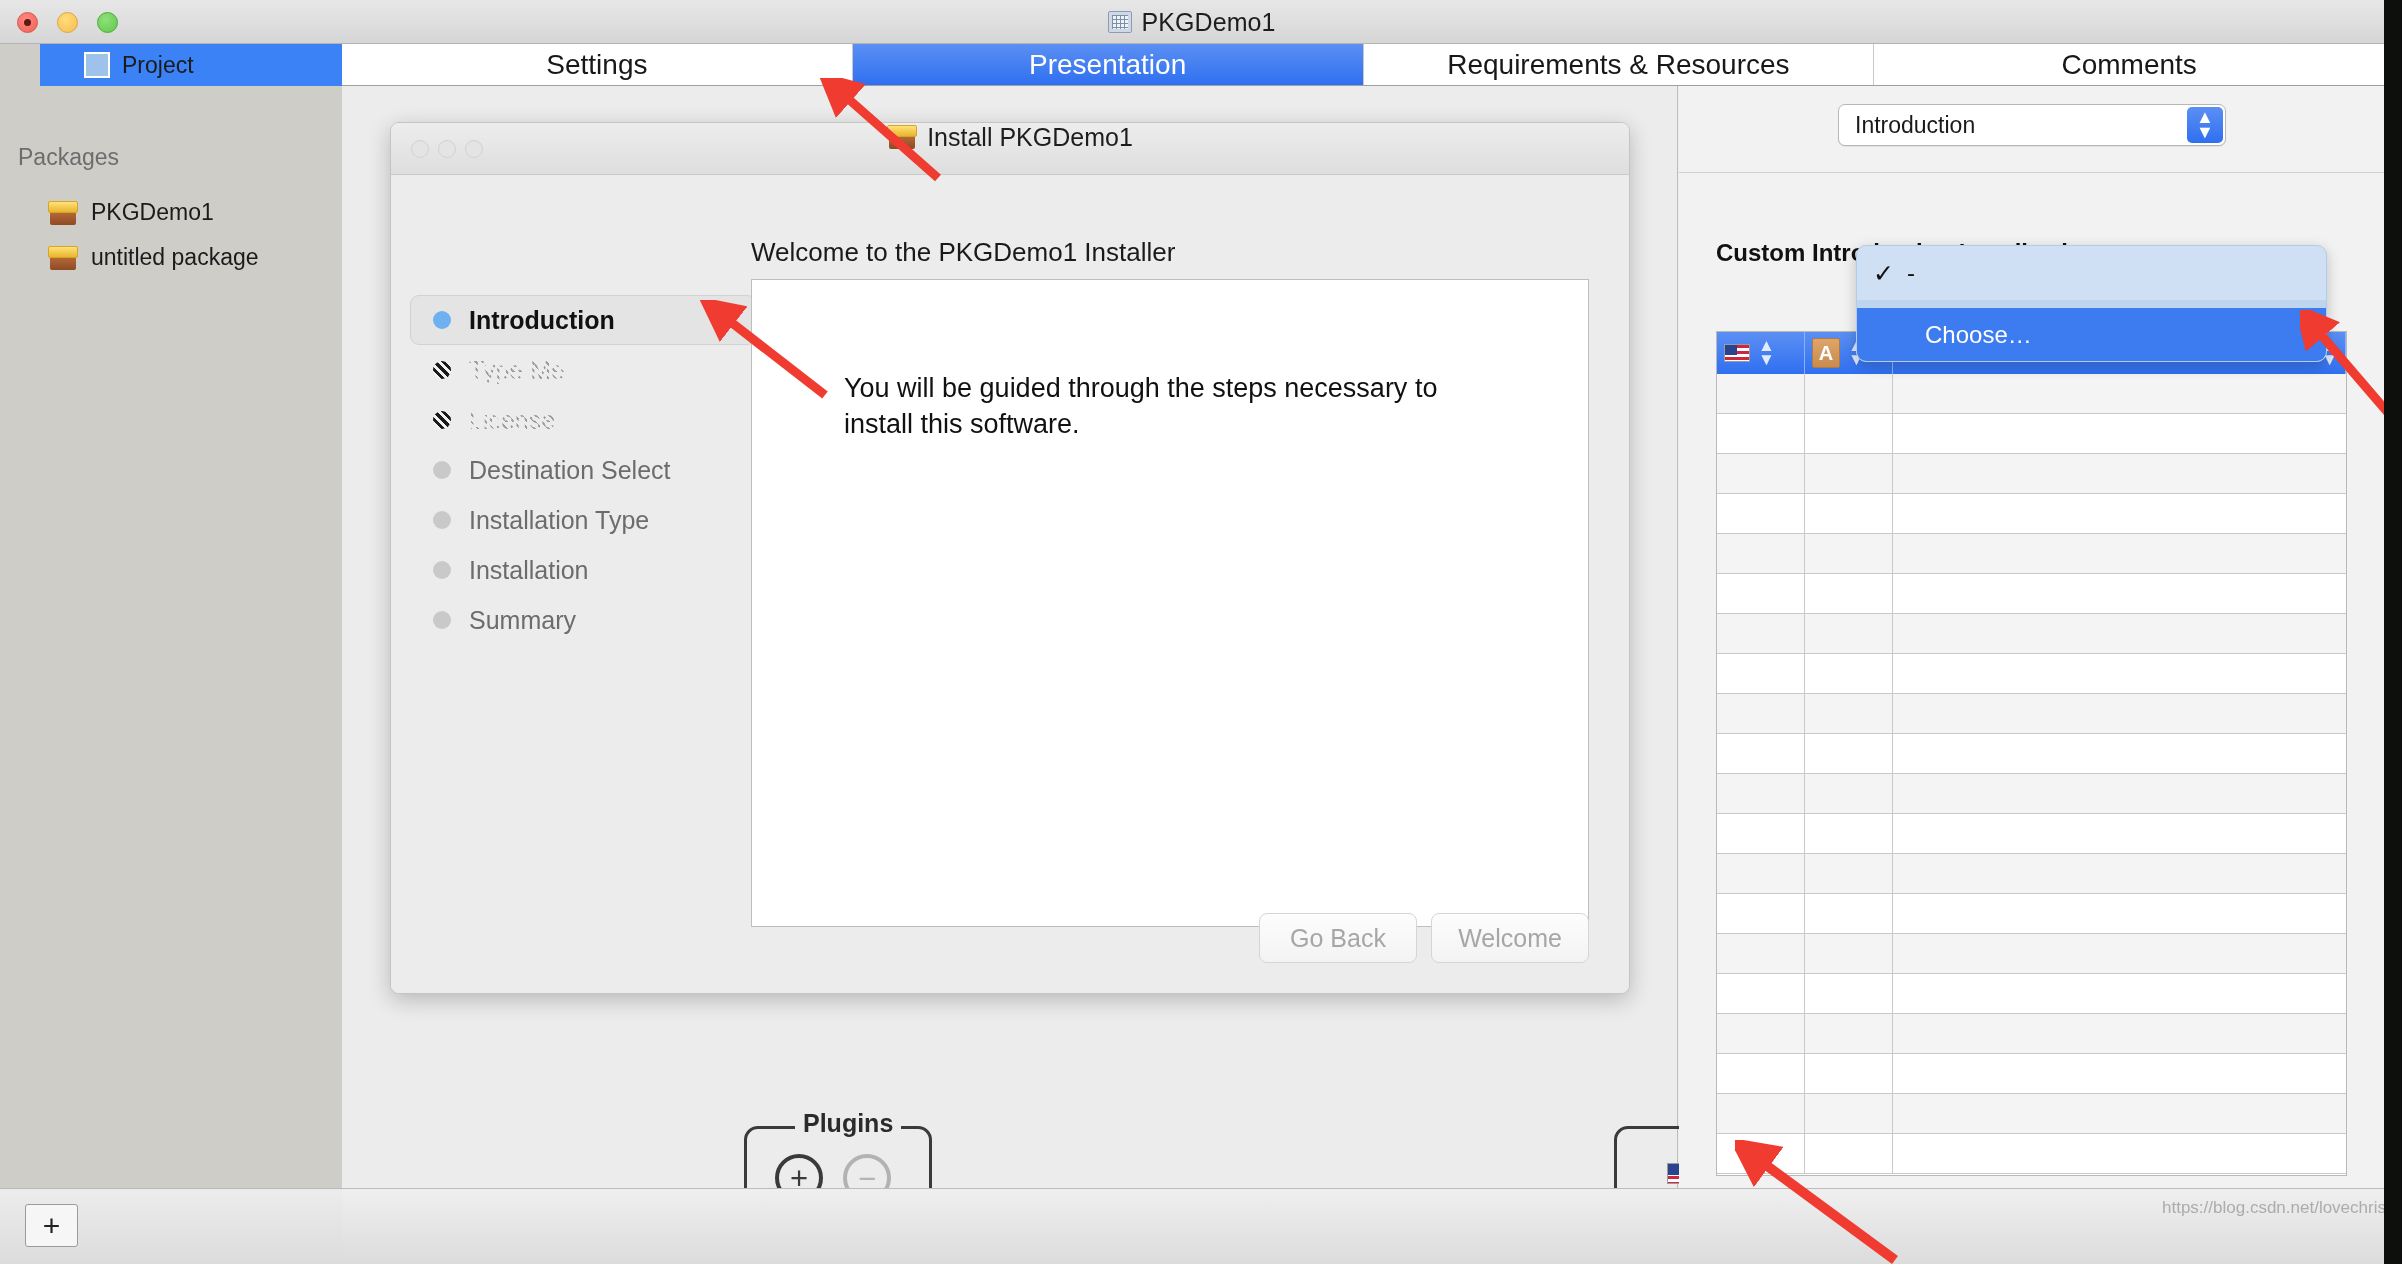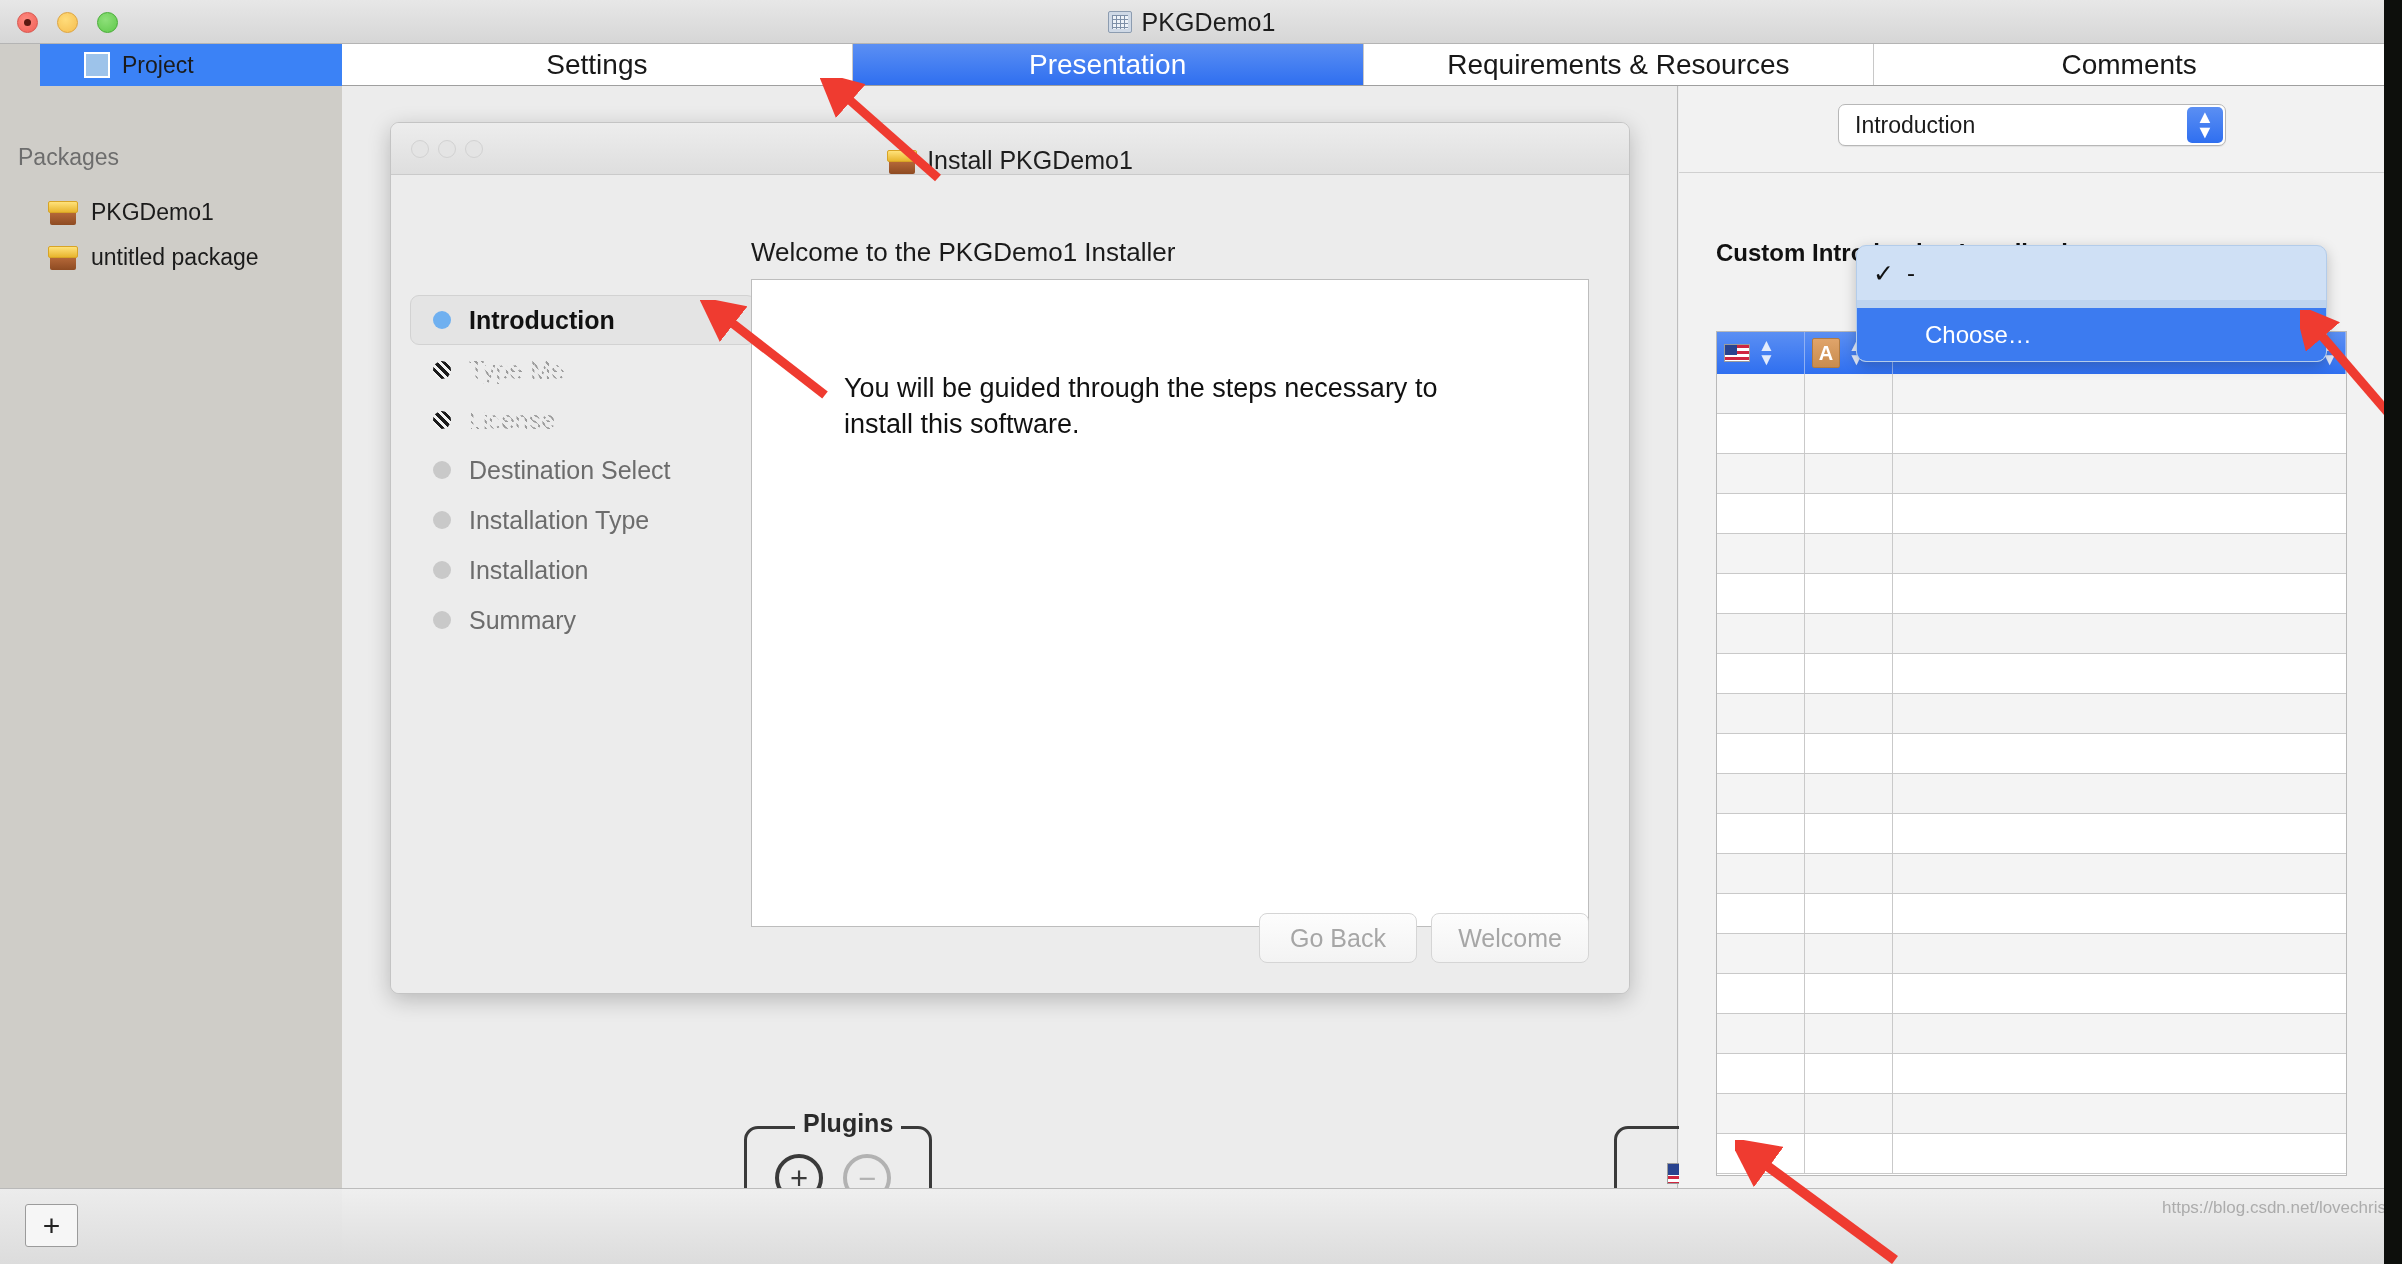--- a/index.html
+++ b/index.html
@@ -159,21 +159,21 @@
   }
   .inst-traffic {
     position: absolute; top: 17px; width: 18px; height: 18px;
     border-radius: 50%; background: #e4e4e4; border: 1px solid #d2d2d2;
   }
   .inst-traffic.c1 { left: 20px; }
   .inst-traffic.c2 { left: 47px; }
   .inst-traffic.c3 { left: 74px; }
   #installer-title-wrap {
     position: absolute; left: 0; top: 0; width: 100%; height: 52px;
-    display: flex; align-items: flex-end; justify-content: center; gap: 10px;
+    display: flex; align-items: flex-start; justify-content: center; gap: 10px;
   }
   #installer-title { font-size: 25px; color: #1d1d1d; }
 
   #installer-body {
     position: absolute; left: 0; top: 52px; width: 100%; bottom: 0;
     background: #ececec;
   }
   #steps-list { position: absolute; left: 20px; top: 120px; width: 350px; }
   .step {
     display: flex; align-items: center; gap: 18px;

